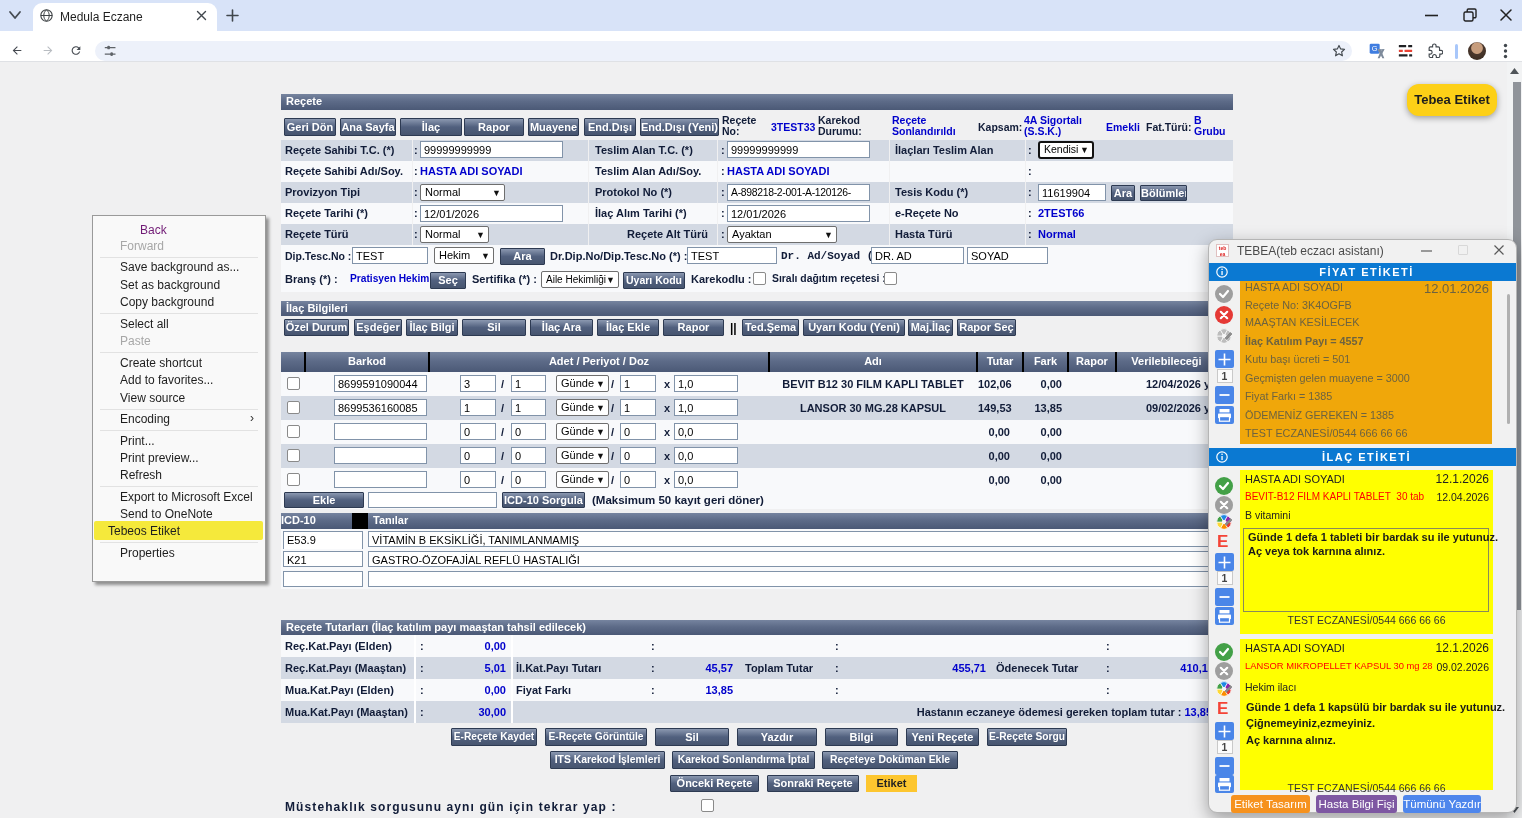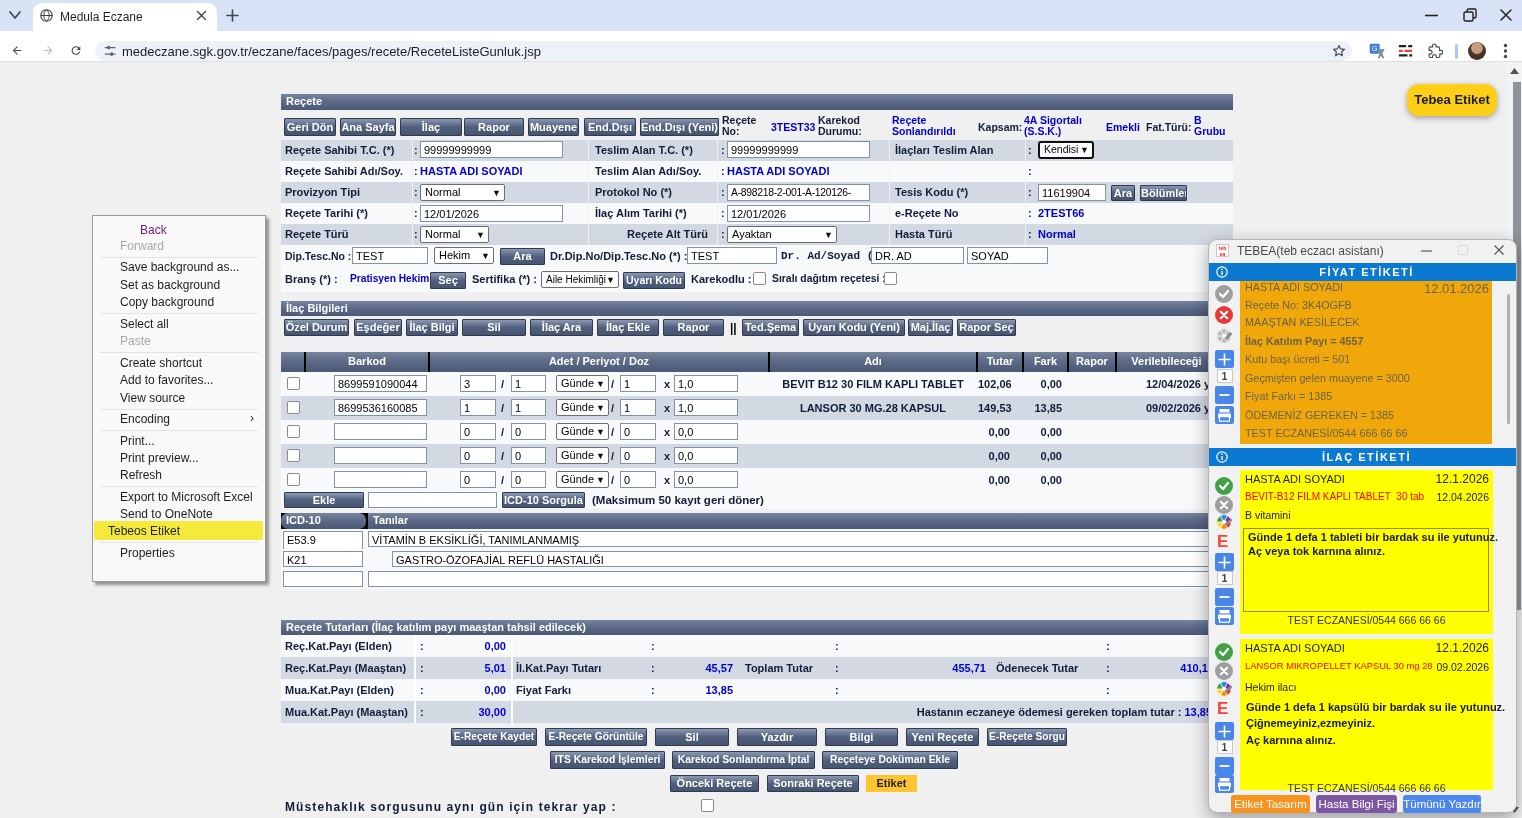--- a/index.html
+++ b/index.html
@@ -60,21 +60,20 @@
   <svg class="abs" style="left:41px;top:44px" width="14" height="13" viewBox="0 0 24 24">
       <path d="M4 11h12.2l-5.6-5.6L12 4l8 8-8 8-1.4-1.4 5.6-5.6H4v-2z" fill="#b9bdc2"></path>
     </svg>
   <svg class="abs" style="left:69px;top:44px" width="14" height="13" viewBox="0 0 24 24">
       <path d="M17.65 6.35A8 8 0 1 0 19.73 14h-2.08a6 6 0 1 1-1.42-6.23L13 11h7V4l-2.35 2.35z" fill="#454a51"></path>
     </svg>
   <div id="urlpill"></div>
   <svg class="abs" style="left:103px;top:44px" width="15" height="15" viewBox="0 0 24 24">
       <path d="M7 5a2.5 2.5 0 0 1 4.9 0H21v2H11.9A2.5 2.5 0 0 1 7 7H3V5h4zm5.1 11a2.5 2.5 0 0 1 4.9 0h4v2h-4a2.5 2.5 0 0 1-4.9 0H3v-2h9.1z" fill="#5f6368" transform="scale(0.95)"></path>
     </svg>
-  <div class="abs" style="left:122px;top:44px;font-size:13px;color:#202124;">medeczane.sgk.gov.tr/eczane/faces/pages/recete/ReceteListeGunluk.jsp</div>
   <svg class="abs" style="left:1331px;top:43px" width="16" height="16" viewBox="0 0 24 24">
       <path d="M12 3.6l2.47 5.3 5.81.63-4.33 3.93 1.17 5.72L12 16.3l-5.12 2.88 1.17-5.72-4.33-3.93 5.81-.63L12 3.6z" fill="none" stroke="#41474d" stroke-width="1.7" stroke-linejoin="round"></path>
     </svg>
   <svg class="abs" style="left:1369px;top:43px" width="16" height="16" viewBox="0 0 24 24">
       <rect x="1" y="1" width="15" height="15" rx="2" fill="#3f7de0"></rect>
       <text x="8.5" y="12.5" font-size="11" fill="#fff" text-anchor="middle" font-family="Liberation Sans">G</text>
       <path d="M13 10 h10 l-5 12 z" fill="#9aa6b5" transform="translate(0-1)"></path>
       <path d="M12.5 9.5l4.5 0 1.5 3 2-3 3 0-3.8 5.6 3.3 7.9h-3l-2-4.8-2 4.8h-3l3.3-7.9z" fill="#7e8b9b"></path>
     </svg>
   <svg class="abs" style="left:1397px;top:43px" width="17" height="16" viewBox="0 0 24 24">
@@ -304,28 +303,28 @@
 <div class="abs lbl" style="left:664px;top:474px;white-space:nowrap;">x</div>
 <div class="inp" style="left:674px;top:471px;width:64px;height:17px;">0,0</div>
 <div class="abs lbl" style="left:978px;top:474px;width:32px;text-align:right;">0,00</div>
 <div class="abs lbl" style="left:1024px;top:474px;width:38px;text-align:right;">0,00</div>
 <div class="abs white" style="left:281px;top:492px;width:952px;height:17px;"></div>
 <div class="btn" style="left:284px;top:492px;width:80px;height:16px;line-height:14px;font-size:11px;">Ekle</div>
 <div class="inp" style="left:368px;top:492px;width:129px;height:16px;"></div>
 <div class="btn" style="left:502px;top:492px;width:83px;height:16px;line-height:14px;font-size:11px;">ICD-10 Sorgula</div>
 <div class="abs lbl" style="left:592px;top:494px;white-space:nowrap;font-size:11.5px;">(Maksimum 50 kayıt geri döner)</div>
 <div class="abs" style="left:281px;top:513px;width:952px;height:16px;background:#000;"></div>
-<div class="abs" style="left:281px;top:513px;width:85px;height:16px;background:linear-gradient(180deg,#76849f,#5d6b88 45%,#4b5976);color:#fff;font-size:11px;font-weight:bold;line-height:15px;padding-left:5px;border-radius:7px;">ICD-10</div>
+<div class="abs" style="left:281px;top:513px;width:71px;height:16px;background:linear-gradient(180deg,#76849f,#5d6b88 45%,#4b5976);color:#fff;font-size:11px;font-weight:bold;line-height:15px;">ICD-10</div>
 <div class="abs" style="left:368px;top:513px;width:865px;height:16px;background:linear-gradient(180deg,#76849f,#5d6b88 45%,#4b5976);color:#fff;font-size:11px;font-weight:bold;line-height:15px;padding-left:5px;">Tanılar</div>
 <div class="abs white" style="left:281px;top:529px;width:952px;height:20px;"></div>
 <div class="inp" style="left:283px;top:531px;width:80px;height:32px;">E53.9</div>
 <div class="inp" style="left:368px;top:531px;width:863px;height:16px;">VİTAMİN B EKSİKLİĞİ, TANIMLANMAMIŞ</div>
 <div class="abs white" style="left:281px;top:549px;width:952px;height:20px;"></div>
 <div class="inp" style="left:283px;top:551px;width:80px;height:16px;">K21</div>
-<div class="inp" style="left:368px;top:551px;width:863px;height:16px;margin-left:24px;">GASTRO-ÖZOFAJİAL REFLÜ HASTALIĞI</div>
+<div class="inp" style="left:368px;top:551px;width:863px;height:16px;">GASTRO-ÖZOFAJİAL REFLÜ HASTALIĞI</div>
 <div class="abs white" style="left:281px;top:569px;width:952px;height:20px;"></div>
 <div class="inp" style="left:283px;top:571px;width:80px;height:16px;"></div>
 <div class="inp" style="left:368px;top:571px;width:863px;height:16px;"></div>
 <div class="bar" style="left:281px;top:620px;width:952px;height:15px;line-height:14px;">Reçete Tutarları (İlaç katılım payı maaştan tahsil edilecek)</div>
 <div class="abs white" style="left:281px;top:635px;width:952px;height:22px;"></div>
 <div class="abs lbl" style="left:285px;top:640px;white-space:nowrap;">Reç.Kat.Payı (Elden)</div>
 <div class="abs lbl" style="left:420px;top:640px;white-space:nowrap;">:</div>
 <div class="abs blue" style="left:430px;top:640px;width:76px;text-align:right;">0,00</div>
 <div class="abs lbl" style="left:651px;top:640px;white-space:nowrap;">:</div>
 <div class="abs lbl" style="left:835px;top:640px;white-space:nowrap;">:</div>

